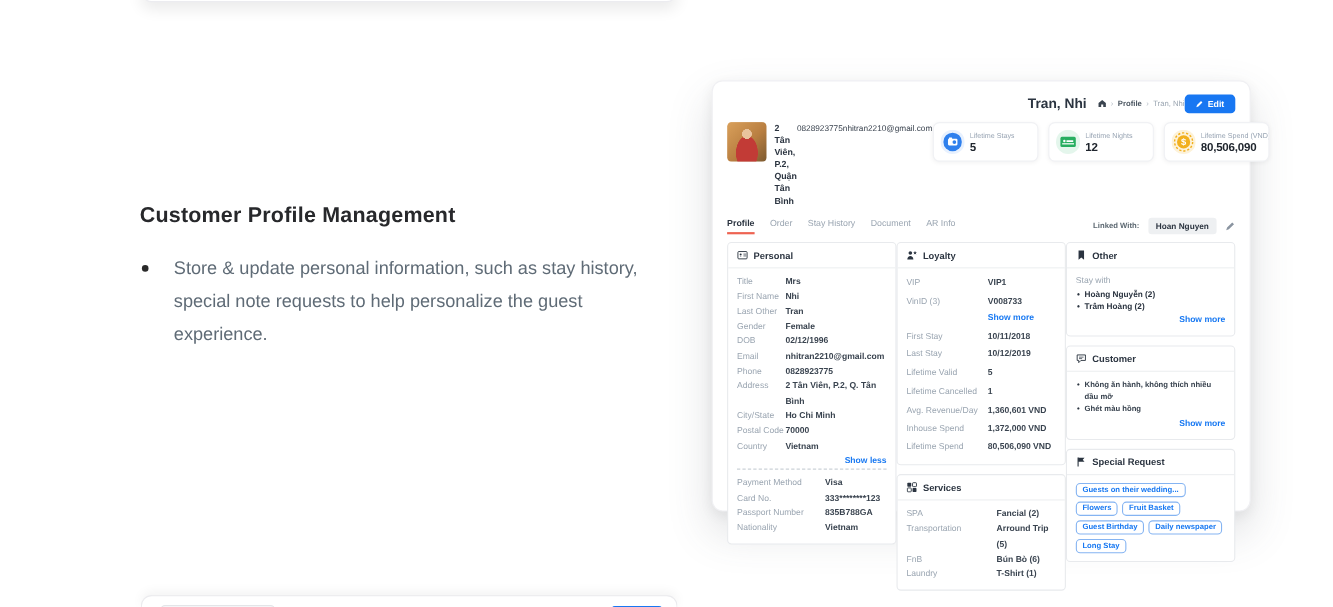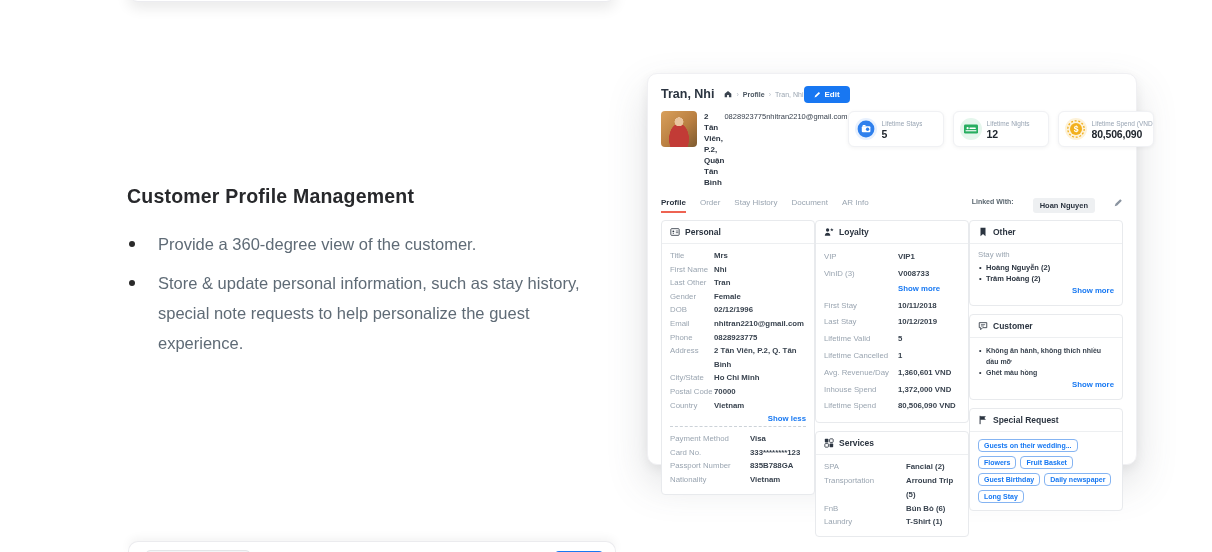--- a/index.html
+++ b/index.html
@@ -25,21 +25,21 @@
   .bullet { position:relative; padding-left:31px; font-size:16.5px; color:#5f6b76;
             line-height:30px; margin-bottom:9px; }
   .bullet::before { content:""; position:absolute; left:2px; top:12px; width:6px; height:6px;
                     border-radius:50%; background:#2a2a2a; }
 
   
   .card { position:absolute; left:647px; top:73px; width:490px; height:392px; background:#fff;
           border:1px solid #f0f0f3; border-radius:10px; padding:10px 13px;
           box-shadow:0 18px 40px rgba(80,85,95,.18), 0 4px 12px rgba(0,0,0,.06); }
 
-  .card-head { display:flex; align-items:center; justify-content:flex-start; height:20px; }
+  .card-head { display:flex; align-items:center; justify-content:flex-end; height:20px; }
   .title-wrap { display:flex; align-items:center; gap:10px; }
   .guest-title { font-size:12.5px; font-weight:700; color:#2b3440; }
   .crumbs { display:flex; align-items:center; gap:4px; font-size:7px; color:#9aa5b1; }
   .crumbs .sep { color:#b7bfc8; font-size:7px; }
   .crumb-strong { color:#4a5560; font-weight:700; }
   .icon-home { width:8px; height:8px; color:#3a444f; display:block; }
   .btn-edit { display:flex; align-items:center; gap:4px; background:var(--accent_blue,#1877f2);
               color:#fff; font-size:8px; font-weight:700; padding:4px 10px; border:none;
               border-radius:4px; cursor:pointer; }
   .icon-pencil { width:7px; height:7px; display:block; }
@@ -61,21 +61,21 @@
           gap:5px; padding-left:6px; background:#fff; }
   .stat svg { width:22px; height:22px; flex-shrink:0; }
   .stat-txt { display:flex; flex-direction:column; overflow:hidden; }
   .stat-label { font-size:6.5px; color:#98a4b3; white-space:nowrap; line-height:9px; }
   .stat-value { font-size:10.5px; font-weight:700; color:#20262e; line-height:12px; letter-spacing:-.2px; }
 
   .tab-row { display:flex; align-items:flex-end; justify-content:space-between; margin-top:9px; height:16px; }
   .tabs { display:flex; gap:14px; }
   .tab { font-size:8px; color:#9aa5b1; padding-bottom:4px; cursor:pointer; }
   .tab.active { color:#2b3440; font-weight:700; border-bottom:2px solid var(--tab_underline,#ee6352); }
-  .linked { display:flex; gap:19px; }
+  .linked { display:flex; align-items:center; gap:8px; }
   .linked-label { font-size:7px; font-weight:600; color:#5b6770; }
   .linked-pill { background:#eef0f2; border-radius:3px; padding:3px 7px; font-size:7.5px;
                  font-weight:700; color:#2b3440; cursor:pointer; }
   .icon-pencil-gray { width:9px; height:9px; color:#8a94a0; display:block; cursor:pointer; }
 
   .content { display:flex; justify-content:space-between; margin-top:7px; }
   .col { width:176px; display:flex; flex-direction:column; gap:8px; }
 
   .panel { border:1px solid #e8eaed; border-radius:4px; background:#fff; }
   .panel-header { display:flex; align-items:center; gap:5px; padding:6px 8px;
@@ -120,21 +120,20 @@
 </style>
 </head>
 <body>
 
 <div class="top-remnant"></div>
 
 <section class="feature">
   <h2>Customer Profile Management</h2>
   <ul class="bullets">
 
-      <li class="bullet">Provide a 360-degree view of the customer.</li>
 
       <li class="bullet">Store &amp; update personal information, such as stay history, special note requests to help personalize the guest experience.</li>
     </ul>
 </section>
 
 <div class="card">
 
   <div class="card-head">
     <div class="title-wrap">
       <span class="guest-title">Tran, Nhi</span>

